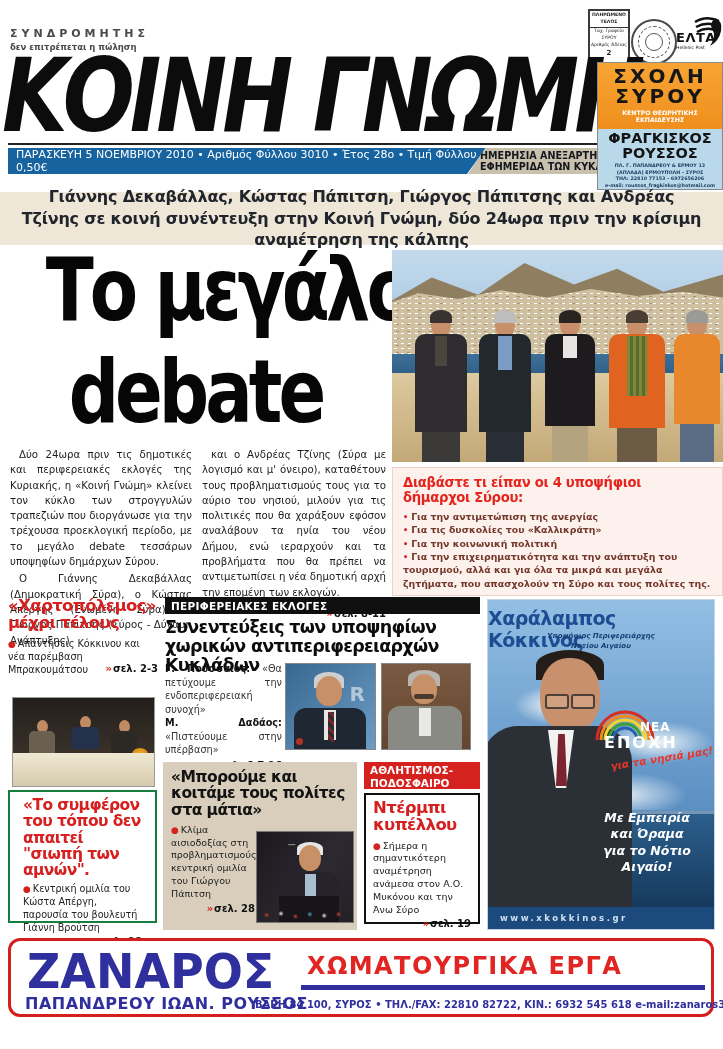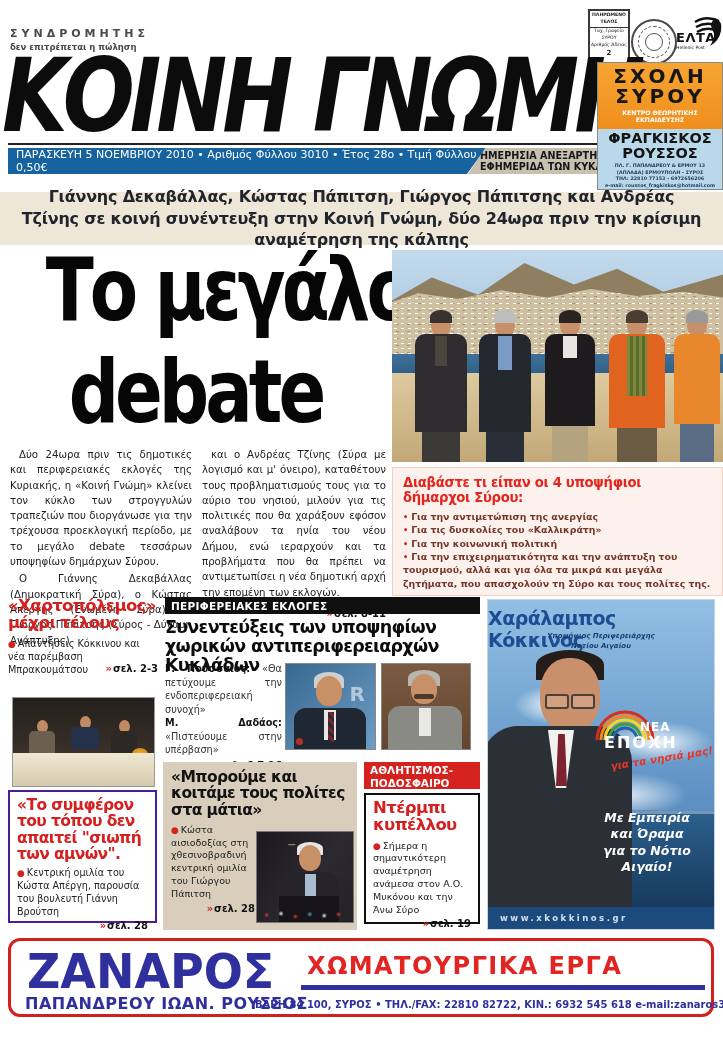--- a/index.html
+++ b/index.html
@@ -144,21 +144,21 @@
   .kshirt{position:absolute;left:66px;top:4px;width:26px;height:58px;background:#f2f2f0;clip-path:polygon(0 0,100% 0,70% 100%,30% 100%);}
   .ktie{position:absolute;left:74px;top:8px;width:11px;height:52px;background:#7d2330;clip-path:polygon(20% 0,80% 0,100% 100%,0 100%);}
   .klogo-nea{position:absolute;left:152px;top:120px;color:#fff;font-weight:bold;font-size:12px;letter-spacing:1px;}
   .klogo-epoxi{position:absolute;left:116px;top:133px;color:#fff;font-weight:bold;font-size:16px;letter-spacing:2px;}
   .klogo-script{position:absolute;left:122px;top:152px;color:#e8352c;font-style:italic;font-weight:bold;font-size:10.5px;transform:rotate(-9deg);white-space:nowrap;}
   .kslogan{position:absolute;left:96px;top:210px;width:126px;text-align:center;color:#fff;font-weight:bold;font-style:italic;font-size:12.5px;line-height:1.3;}
   .kurl{position:absolute;left:0;bottom:0;width:100%;height:22px;background:#1d4a7d;color:#cfe0ef;
         font-size:8.5px;font-weight:bold;letter-spacing:2.5px;display:flex;align-items:center;padding-left:12px;box-sizing:border-box;}
 
   
-  .symf{left:8px;top:790px;width:149px;height:133px;border:2px solid #4c1d95;box-sizing:border-box;background:#fff;padding:5px 7px;}
+  .symf{left:8px;top:790px;width:149px;height:133px;border:2px solid #15803d;box-sizing:border-box;background:#fff;padding:5px 13px;}
   .symf .t{color:#d6201f;font-weight:bold;font-size:15.5px;line-height:1.05;letter-spacing:-.6px;}
   .symf .x{margin-top:5px;font-size:9.6px;line-height:1.35;color:#222;}
   .symf .pr{text-align:right;margin-top:1px;}
 
   .bor{left:163px;top:762px;width:194px;height:168px;background:#d8cebb;box-sizing:border-box;padding:7px 8px;}
   .bor .t{color:#131313;font-weight:bold;font-size:15.5px;line-height:1.05;letter-spacing:-.6px;}
   .bor .x{margin-top:6px;width:84px;font-size:9.5px;line-height:1.35;color:#222;}
   .bor .pr{width:84px;text-align:right;margin-top:2px;}
   .photo-bor{left:256px;top:831px;width:98px;height:92px;border:1px solid #777;box-sizing:border-box;overflow:hidden;
      background:linear-gradient(120deg,#1b191e,#2c2a30 60%,#232126);}
@@ -423,21 +423,21 @@
 <div class="abs symf">
   <div class="t">«Το συμφέρον του τόπου δεν απαιτεί "σιωπή των αμνών".</div>
   <div class="x"><span class="dot">●</span><span>Κεντρική ομιλία του Κώστα Απέργη, παρουσία του βουλευτή Γιάννη Βρούτση</span></div>
   <div class="pageref pr">
     <span class="pr-arrow">»</span><span>σελ. 28</span>
   </div>
 </div>
 
 <div class="abs bor">
   <div class="t">«Μπορούμε και κοιτάμε τους πολίτες στα μάτια»</div>
-  <div class="x"><span class="dot">●</span><span>Κώστα αισιοδοξίας στη χθεσινοβραδινή κεντρική ομιλία του Γιώργου Πάπιτση</span></div>
+  <div class="x"><span class="dot">●</span><span>Κλίμα αισιοδοξίας στη προβληματισμούς κεντρική ομιλία του Γιώργου Πάπιτση</span></div>
   <div class="pageref pr">
     <span class="pr-arrow">»</span><span>σελ. 28</span>
   </div>
 </div>
 <div class="abs photo-bor suitman">
   <div class="bor-banner">— · —</div>
   <div class="hr" style="left:40px;top:10px;width:26px;height:13px;background:#e6e6e4;"></div>
   <div class="hd" style="left:42px;top:13px;width:22px;height:26px;"></div>
   <div class="bd" style="left:26px;top:40px;width:56px;height:38px;background:#26242a;"></div>
   <div class="bd" style="left:48px;top:42px;width:11px;height:22px;background:#a8bed0;border-radius:0;"></div>

